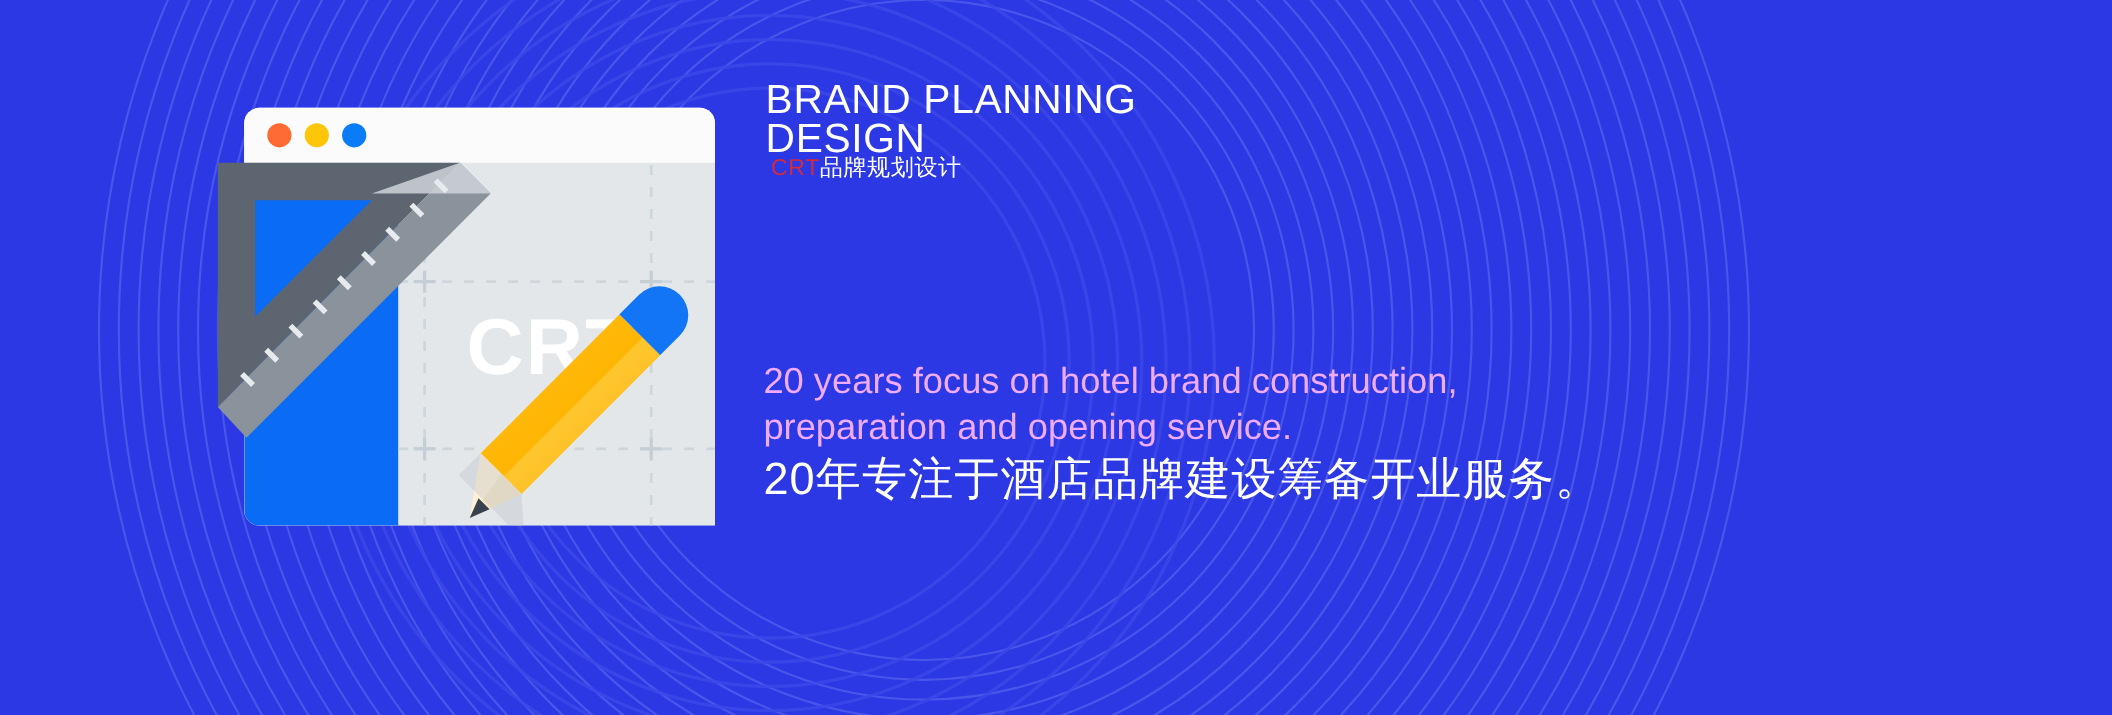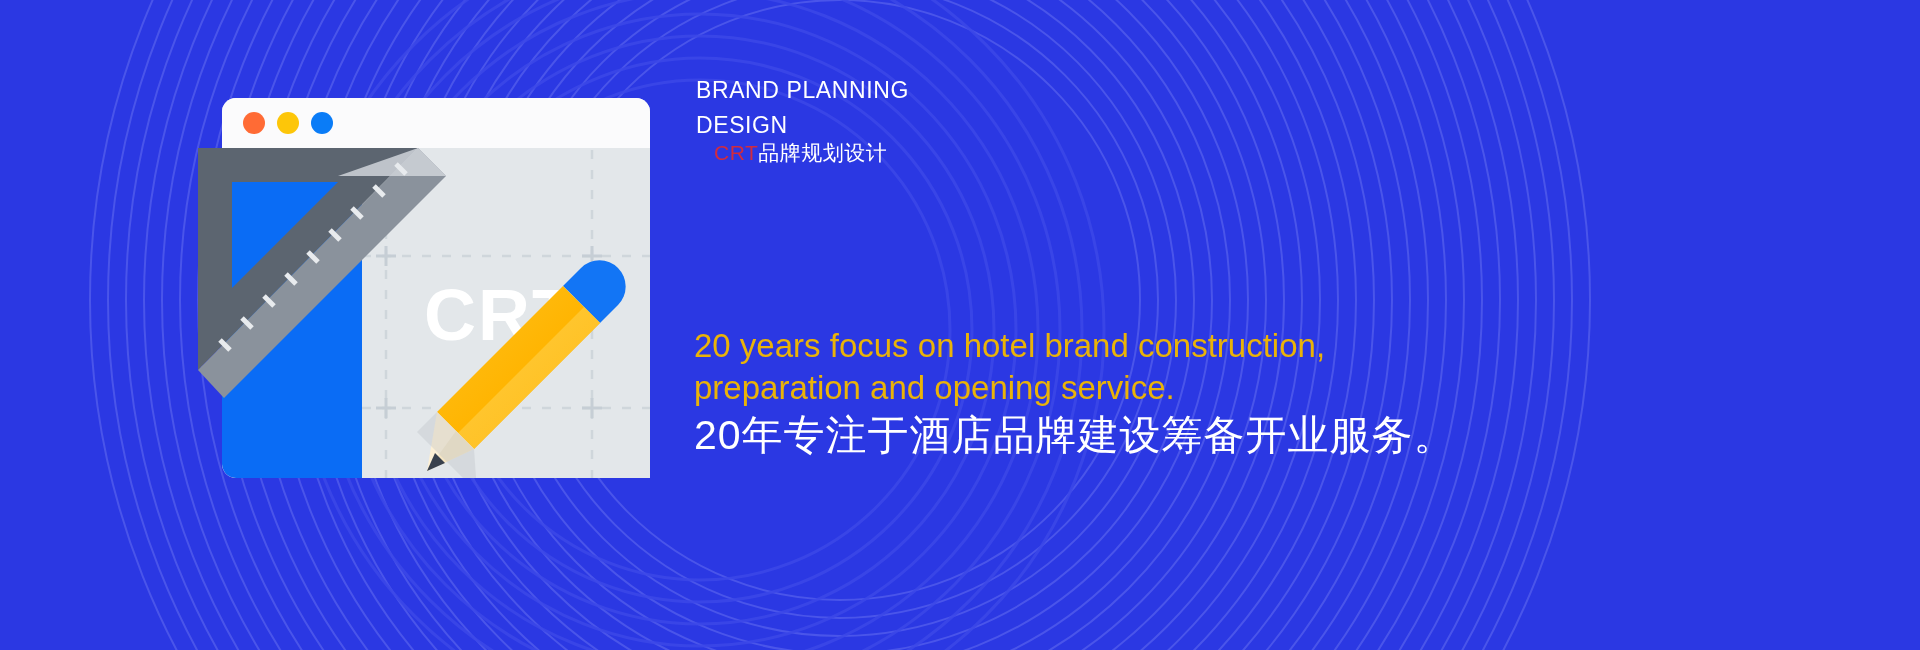--- a/index.html
+++ b/index.html
@@ -16,34 +16,34 @@
 
   
   .illo{position:absolute;left:188px;top:78px;width:520px;height:400px;}
   .illo svg{width:100%;height:100%;display:block;}
 
   
   .content{position:absolute;left:690px;top:0;width:1180px;height:650px;}
 
   .heading{
     position:absolute;left:6px;top:73px;width:640px;
-    color:#ffffff;font-size:23px;line-height:35px;
+    color:#ffffff;font-size:37px;line-height:35px;
     font-weight:400;letter-spacing:.6px;white-space:pre-line;
   }
   .subheading{
-    position:absolute;left:24px;top:140px;
+    position:absolute;left:11px;top:140px;
     font-size:21px;line-height:26px;font-weight:400;letter-spacing:.5px;
     white-space:nowrap;
   }
   .subheading .mark{color:#d12b3f;}
   .subheading .cn{color:#ffffff;}
 
   .tagline-en{
     position:absolute;left:4px;top:325px;width:700px;
-    color:#eab308;font-size:33px;line-height:42px;font-weight:400;
+    color:#f0abfc;font-size:33px;line-height:42px;font-weight:400;
     letter-spacing:0px;white-space:pre-line;
   }
   .tagline-cn{
     position:absolute;left:4px;top:412px;width:700px;
     color:#ffffff;font-size:41px;line-height:46px;font-weight:400;
     letter-spacing:1px;white-space:nowrap;
   }
 </style>
 </head>
 <body>

